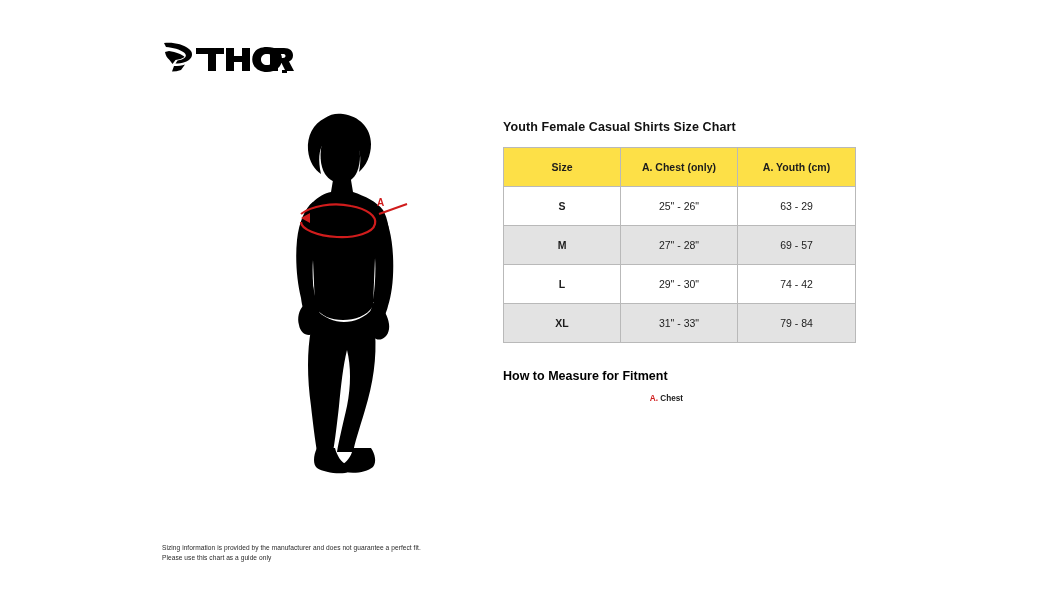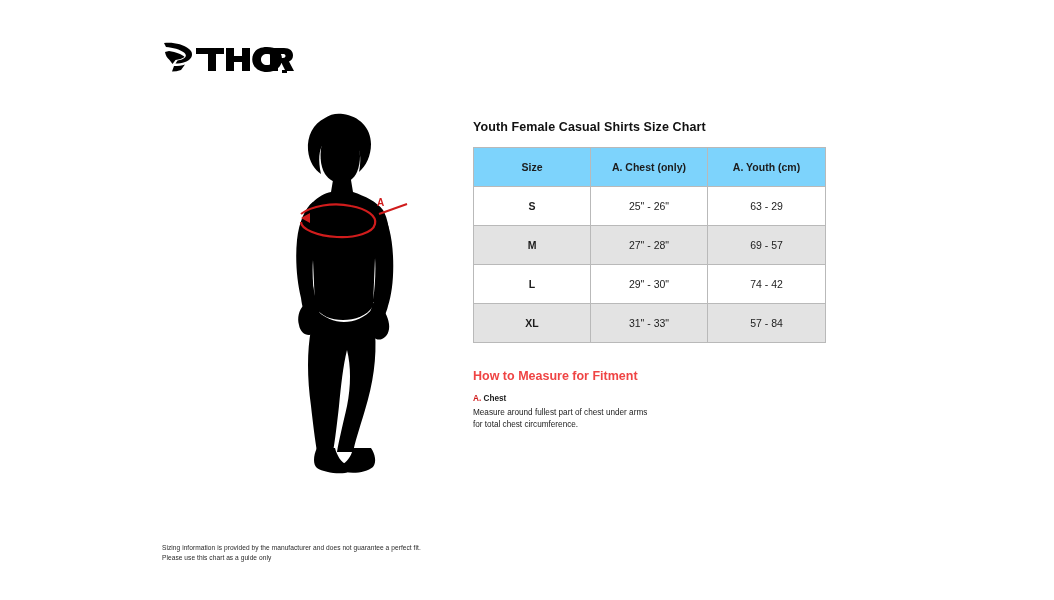--- a/index.html
+++ b/index.html
@@ -30,21 +30,21 @@
     position: absolute;
     left: 255px;
     top: 110px;
     width: 200px;
     height: 370px;
   }
 
   
   #chart-col {
     position: absolute;
-    left: 473px;
+    left: 503px;
     top: 120px;
     width: 390px;
   }
 
   #chart-title {
     font-size: 12.5px;
     font-weight: bold;
     letter-spacing: .1px;
     margin: 0 0 13px 0;
     color: #111;
@@ -59,44 +59,45 @@
   table.size-chart td {
     border: 1px solid #b9b9b9;
     height: 36px;
     text-align: center;
     vertical-align: middle;
     font-size: 10.5px;
     color: #1c1c1c;
   }
   table.size-chart thead th {
     font-weight: bold;
-    background: #7dd3fc;
+    background: #fde047;
     font-size: 10.5px;
   }
   table.size-chart tbody tr.shaded td {
     background: #e3e3e3;
   }
   table.size-chart tbody td.size-cell {
     font-weight: bold;
   }
   table.size-chart col.c1 { width: 117px; }
   table.size-chart col.c2 { width: 117px; }
   table.size-chart col.c3 { width: 118px; }
 
   #howto-title {
     font-size: 12.5px;
     font-weight: bold;
     margin: 26px 0 10px 0;
-    color: #ef4444;
+    color: #000000;
   }
   .measure-block {
     font-size: 8.2px;
     line-height: 1.45;
     color: #1c1c1c;
     max-width: 180px;
+    text-align: right;
   }
   .measure-head {
     font-weight: bold;
     margin-bottom: 2px;
     font-size: 8.2px;
   }
   .measure-letter {
     color: #d01c1c;
     font-weight: bold;
   }
@@ -244,32 +245,31 @@
         <td>69 - 57</td>
       </tr>
       <tr>
         <td class="size-cell">L</td>
         <td>29" - 30"</td>
         <td>74 - 42</td>
       </tr>
       <tr class="shaded">
         <td class="size-cell">XL</td>
         <td>31" - 33"</td>
-        <td>57 - 84</td>
+        <td>79 - 84</td>
       </tr>
     </tbody>
   </table>
 
   <h2 id="howto-title">How to Measure for Fitment</h2>
 
   <div class="measure-block">
     <div class="measure-head"><span class="measure-letter">A.</span>
       <span>Chest</span>
     </div>
-    <div class="measure-body">Measure around fullest part of chest under arms for total chest circumference.</div>
   </div>
 
 </div>
 
 <div id="disclaimer">
   <div>Sizing information is provided by the manufacturer and does not guarantee a perfect fit.</div>
   <div>Please use this chart as a guide only</div>
 </div>
 
 </body></html>

